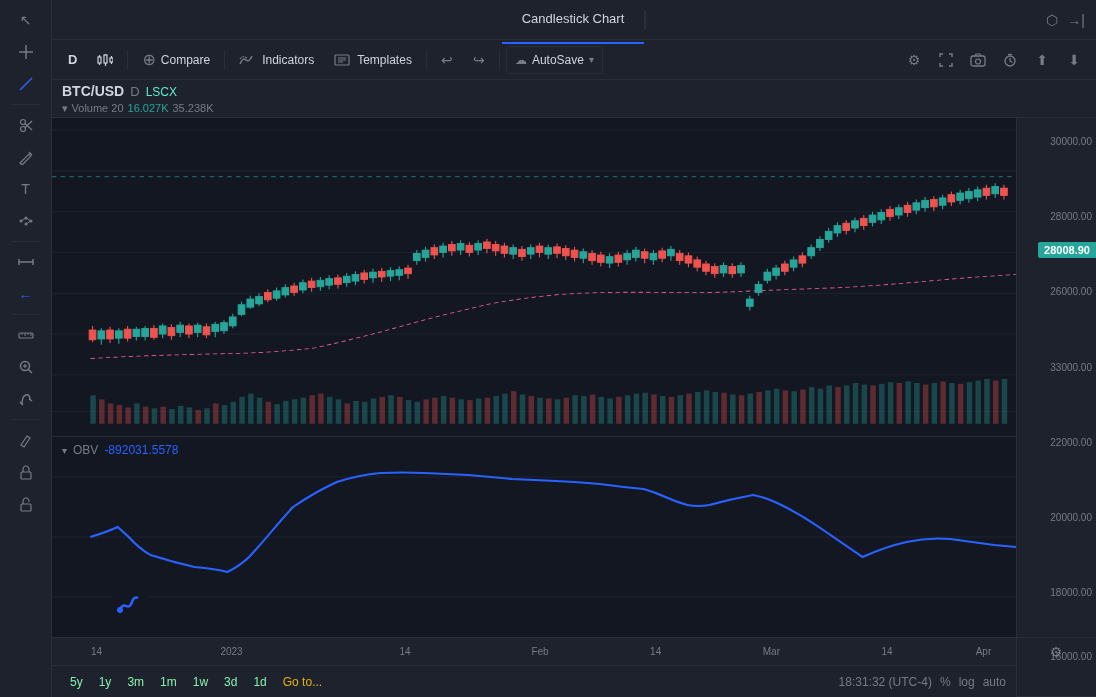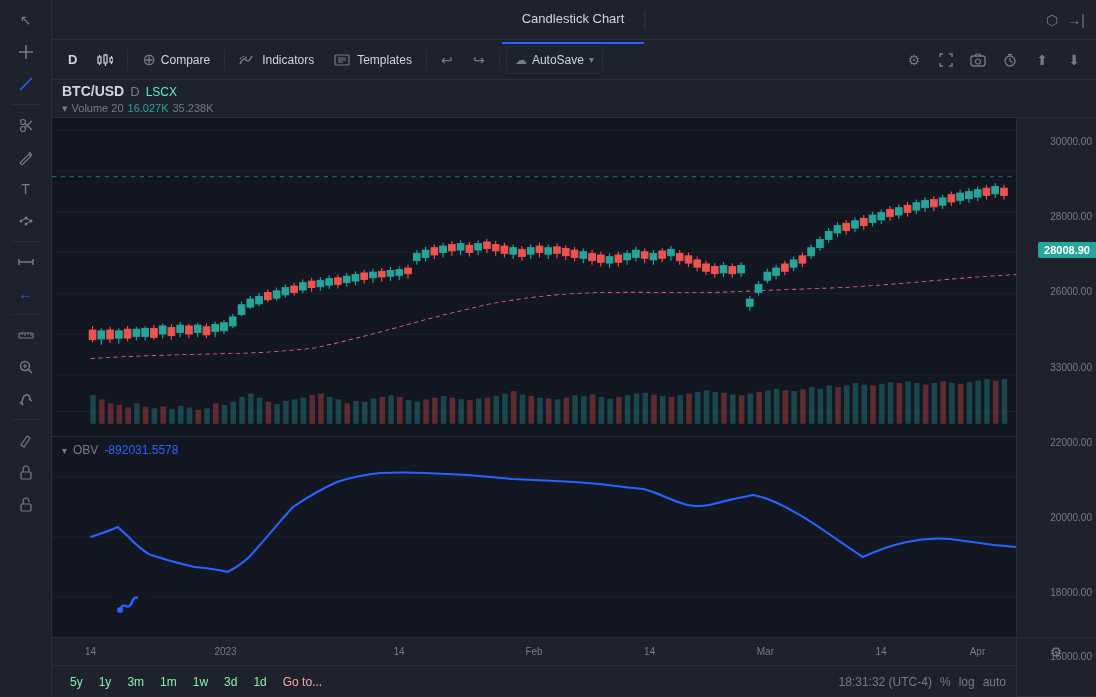--- a/index.html
+++ b/index.html
@@ -270,20 +270,21 @@
       padding: 0 0 0 0;
       flex-shrink: 0;
       position: relative;
     }
 
     .time-label {
       position: absolute;
       font-size: 10px;
       color: #787b86;
       transform: translateX(-50%);
+      margin-left: 6px;
     }
 
     
     .bottom-bar {
       height: 32px;
       background: #1e222d;
       border-top: 1px solid #2a2e39;
       display: flex;
       align-items: center;
       padding: 0 10px;
@@ -293,21 +294,21 @@
     .timeframe-option {
       padding: 3px 8px;
       font-size: 12px;
       color: #86efac;
       cursor: pointer;
       border-radius: 4px;
     }
     .goto-btn {
       padding: 3px 8px;
       font-size: 12px;
-      color: #fca5a5;
+      color: #eab308;
       cursor: pointer;
       text-align: center;
     }
     .bottom-bar-right {
       margin-left: auto;
       display: flex;
       align-items: center;
       gap: 8px;
     }
     .status-time { color: #787b86; font-size: 12px; }

